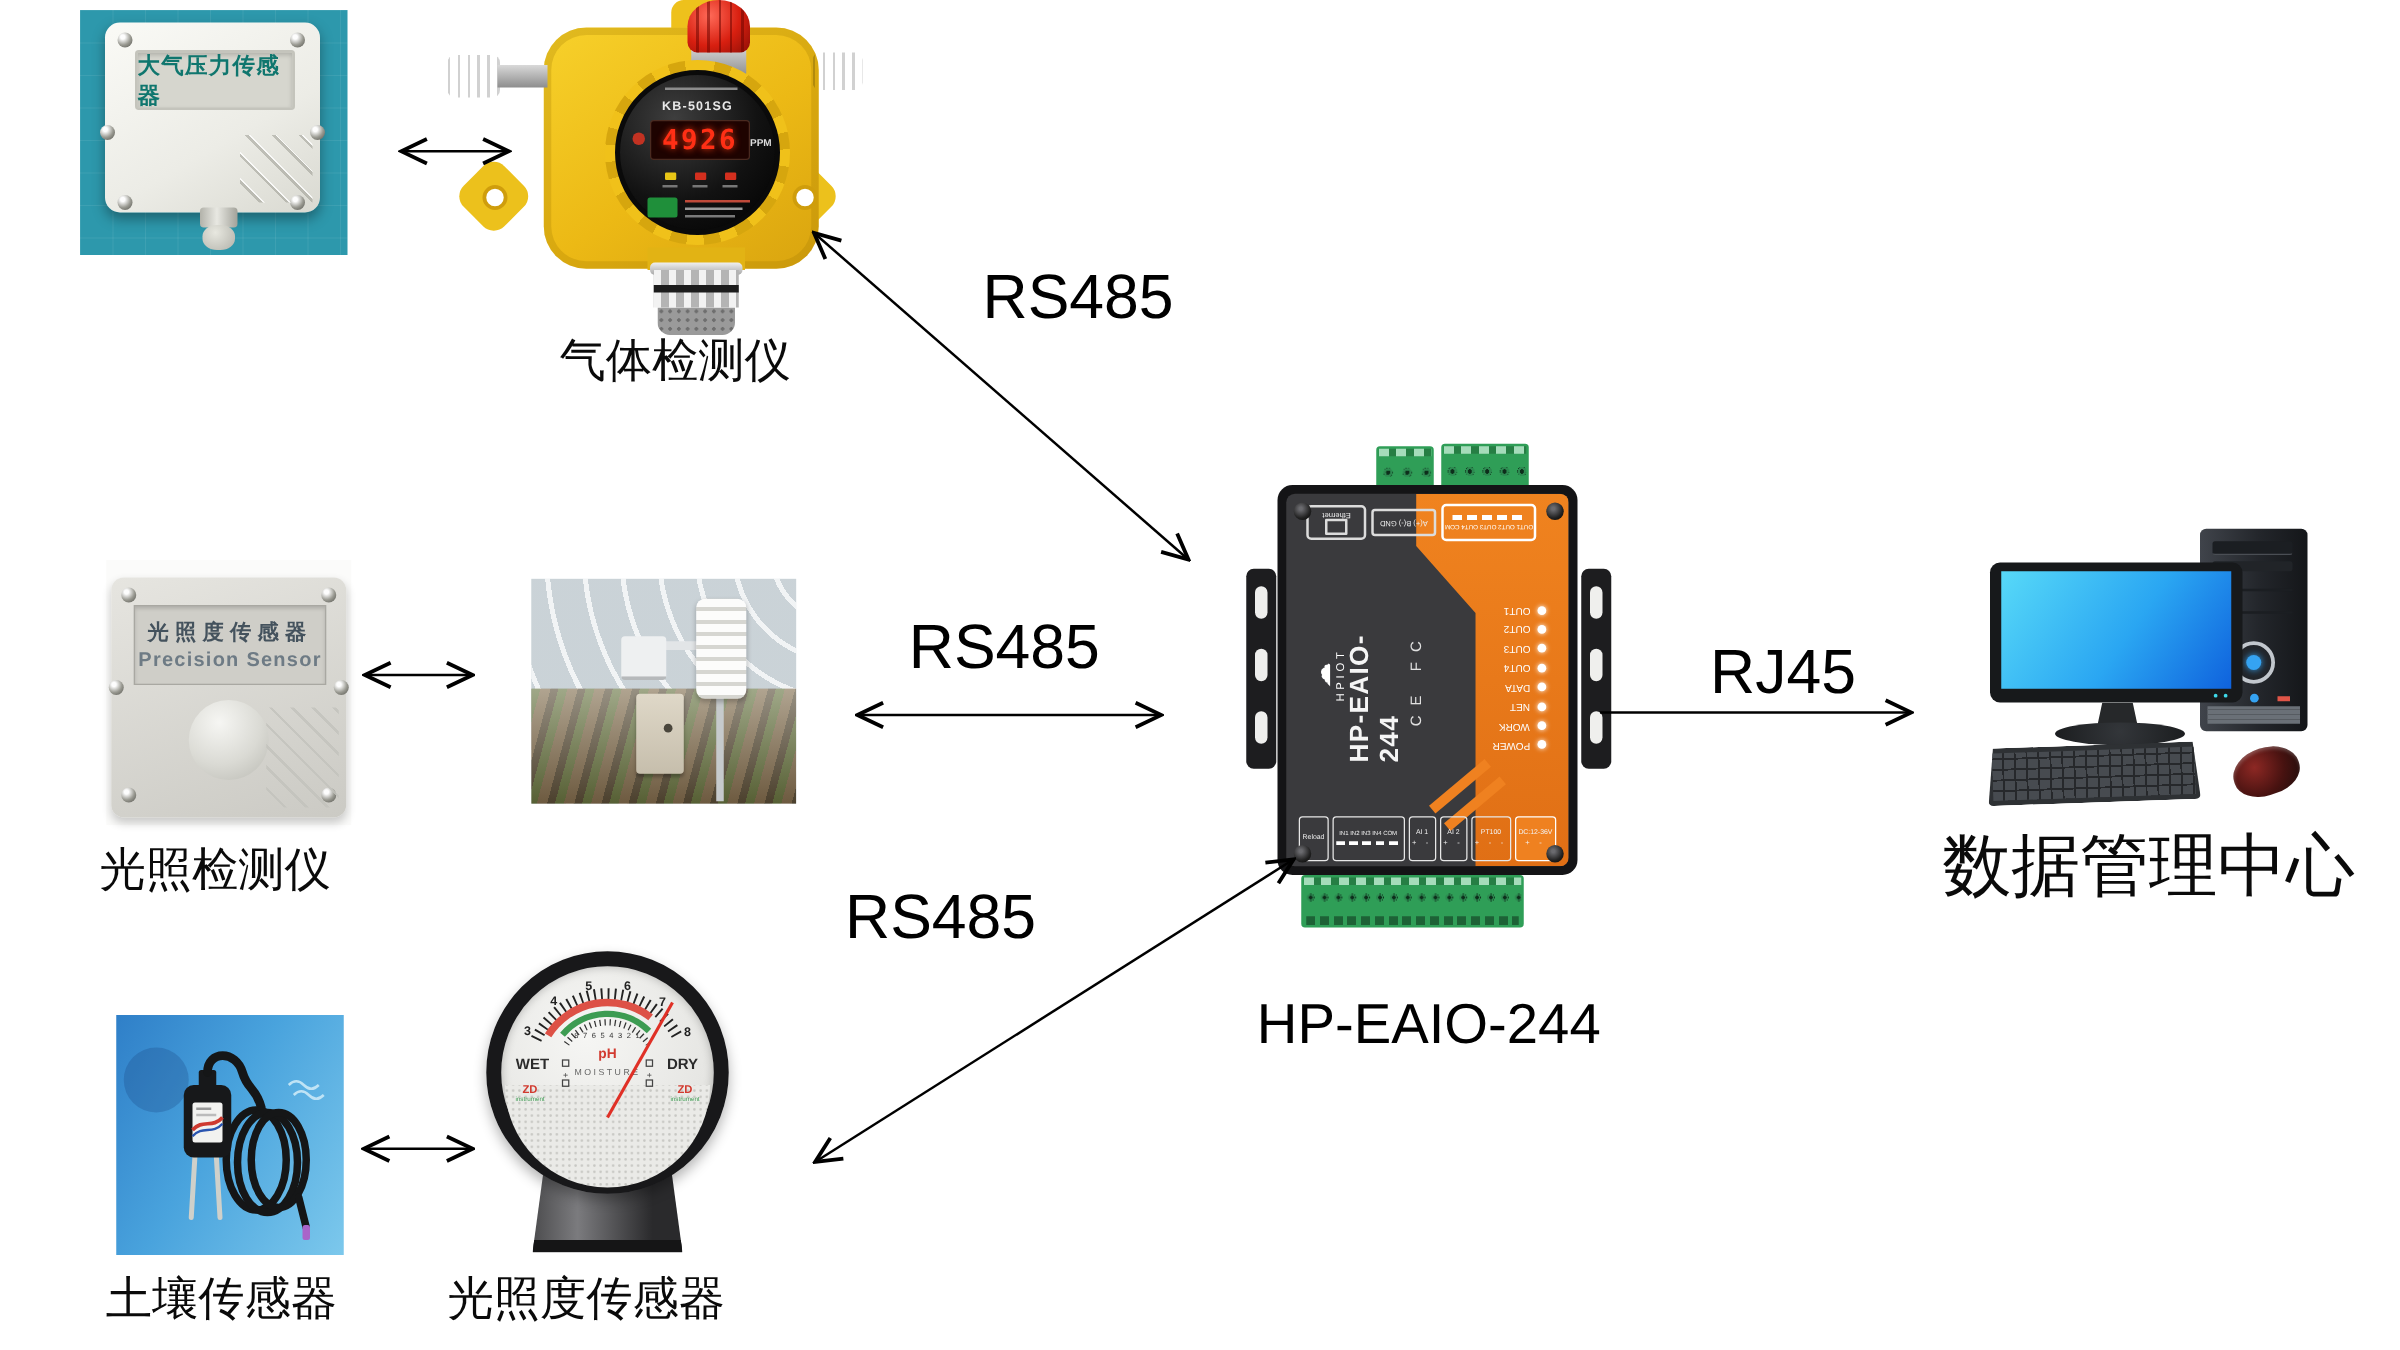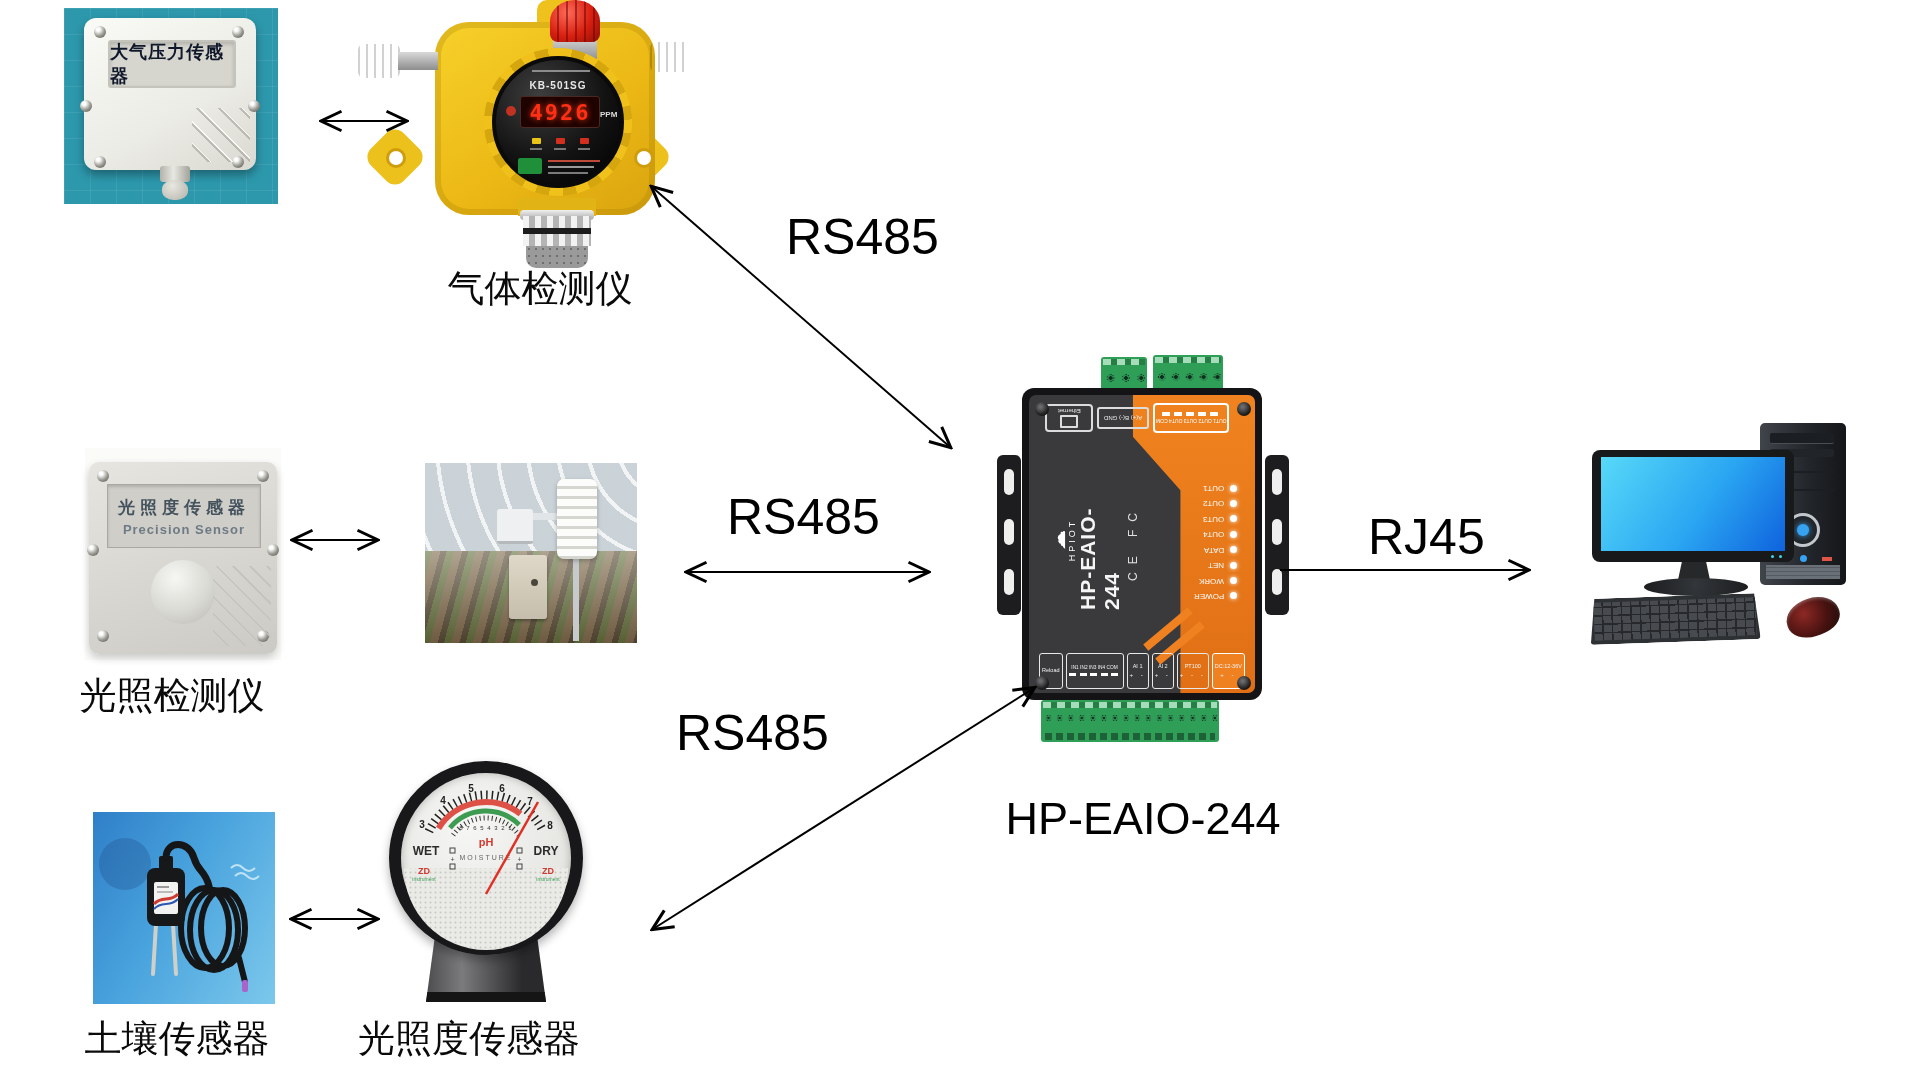--- a/index.html
+++ b/index.html
@@ -19,21 +19,21 @@
       linear-gradient(90deg,rgba(255,255,255,.08) 1px,transparent 1px);
     background-size:26px 26px;}
   .gasSensor .box{position:absolute;left:20px;top:10px;width:172px;height:152px;border-radius:12px;
     background:linear-gradient(150deg,#fafaf6,#ecece6 60%,#d9d9d1);box-shadow:0 5px 10px rgba(0,0,0,.35);}
   .screw{position:absolute;width:12px;height:12px;border-radius:50%;
     background:radial-gradient(circle at 35% 30%,#fdfdfd 15%,#9a9a92 55%,#50504a);}
   .gasSensor .plate{position:absolute;left:44px;top:32px;width:124px;height:44px;background:#d6d6ce;
     border:2px solid #c4c4bc;border-radius:3px;box-shadow:inset 0 2px 4px rgba(0,0,0,.18);
     display:flex;align-items:center;justify-content:center;}
   .gasSensor .plate span{font-family:"Liberation Serif","DejaVu Serif",serif;font-weight:bold;
-    font-size:18px;color:#0f172a;letter-spacing:1px;}
+    font-size:18px;color:#0f766e;letter-spacing:1px;}
   .vents{position:absolute;left:128px;top:100px;width:58px;height:54px;
     background:repeating-linear-gradient(45deg,transparent 0 11px,rgba(140,140,130,.45) 11px 13px,rgba(255,255,255,.8) 13px 14px,transparent 14px 15px);}
   .gasSensor .glandStem{position:absolute;left:96px;top:158px;width:30px;height:16px;border-radius:3px;
     background:linear-gradient(90deg,#b2b2aa,#e8e8e2 45%,#a2a29a);}
   .gasSensor .glandCap{position:absolute;left:98px;top:172px;width:26px;height:20px;border-radius:45%;
     background:radial-gradient(circle at 40% 30%,#e8e8e0,#b2b2aa);}
   
   .gasDetector{left:350px;top:0;width:345px;height:270px;}
   .gd-body{position:absolute;left:85px;top:22px;width:220px;height:193px;border-radius:34px;
     background:linear-gradient(145deg,#f7d12b,#ecb915 55%,#d9a40f);box-shadow:inset 0 0 0 6px rgba(160,120,0,.25);}
@@ -83,21 +83,21 @@
     background:#9a9a9a;background-image:radial-gradient(circle 1.5px at 3px 3px,#6e6e6e 90%,transparent);background-size:7px 7px;}
   
   .lightSensor{left:85px;top:448px;width:196px;height:212px;background:#fbfbfa;}
   .lightSensor .box{position:absolute;left:4px;top:14px;width:188px;height:192px;border-radius:10px;
     background:linear-gradient(160deg,#e6e5e0,#cbcac4);box-shadow:0 4px 8px rgba(0,0,0,.2);}
   .lightSensor .plate{position:absolute;left:22px;top:36px;width:152px;height:62px;background:#cfcec8;
     border:1px solid #a9a8a2;box-shadow:inset 0 2px 3px rgba(0,0,0,.15);
     display:flex;flex-direction:column;align-items:center;justify-content:center;gap:3px;}
   .lightSensor .plate .cn{font-family:"Liberation Serif","DejaVu Serif",serif;font-weight:bold;
     font-size:17px;color:#44525d;letter-spacing:5px;}
-  .lightSensor .plate .en{font-size:13px;color:#6e7b85;letter-spacing:1px;font-weight:bold;}
+  .lightSensor .plate .en{font-size:16px;color:#6e7b85;letter-spacing:1px;font-weight:bold;}
   .lightSensor .dome{position:absolute;left:66px;top:112px;width:64px;height:64px;border-radius:50%;
     background:radial-gradient(circle at 38% 28%,#f6f6f3,#dadad4 55%,#b9b9b2);}
   .lightSensor .ridges{position:absolute;left:128px;top:118px;width:58px;height:80px;
     background:repeating-linear-gradient(45deg,transparent 0 10px,#c2c2bc 10px 12px);opacity:.8;}
   
   .greenhouse{left:425px;top:463px;width:212px;height:180px;overflow:hidden;background:#e2e7ea;}
   .gh-arcs{position:absolute;inset:0;
     background:repeating-radial-gradient(circle at 118% -12%,#c6cfd4 0 26px,#f4f6f7 26px 30px);opacity:.85;}
   .gh-ground{position:absolute;left:0;top:88px;width:212px;height:92px;
     background:repeating-linear-gradient(105deg,#66753f 0 7px,#846e4e 7px 15px,#574b35 15px 21px);}
@@ -521,14 +521,15 @@
       <i class="led" style="right:12px;"></i>
       <i class="led" style="right:20px;"></i>
     </div>
     <div class="pc-neck"></div>
     <div class="pc-base"></div>
     <div class="pc-kb">
         <div class="keys"></div>
       </div>
     <div class="pc-mouse"></div>
   </div>
+  <div class="cnlbl bigcn" style="left:1539px;top:656px;width:360px;">数据管理中心</div>
 
 </div>
 
 </body></html>

